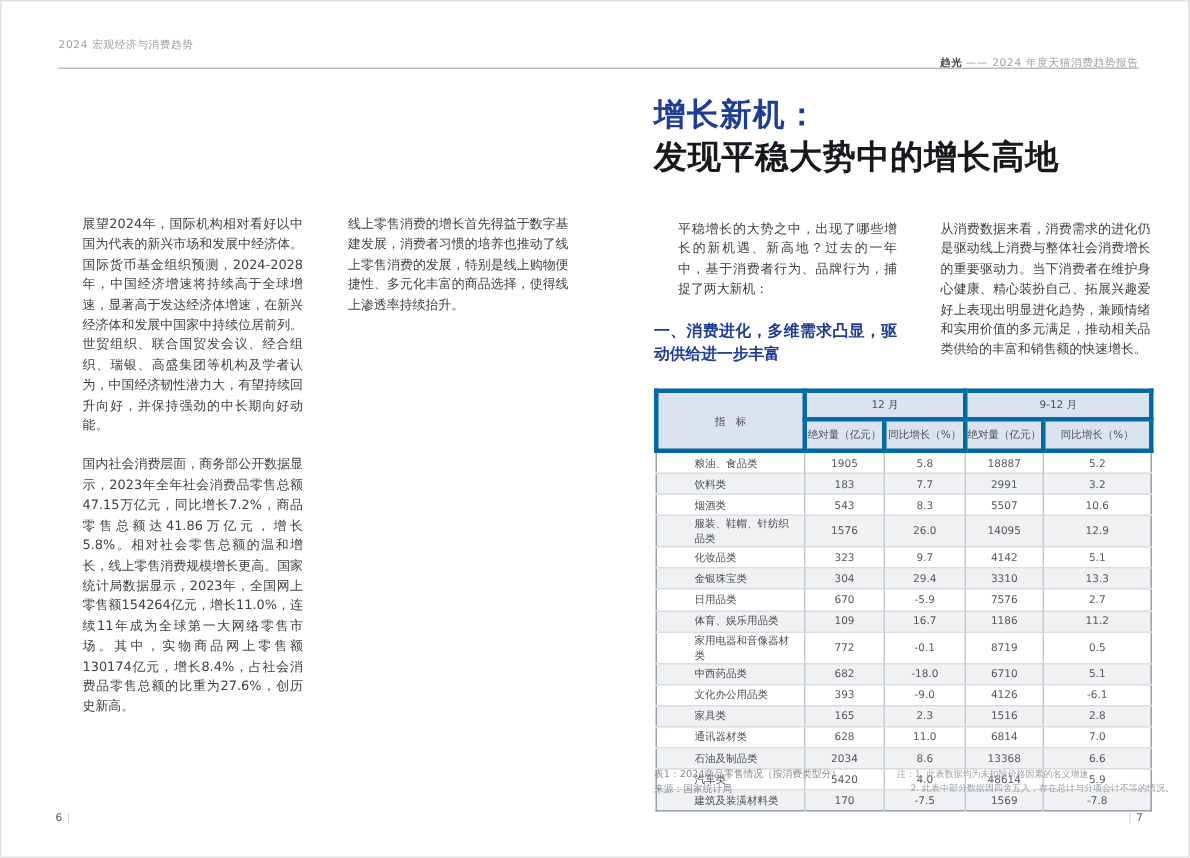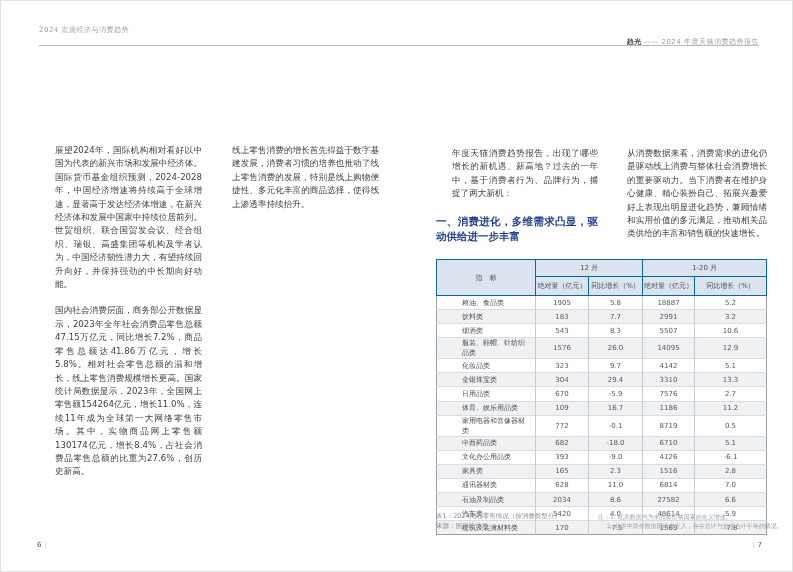--- a/index.html
+++ b/index.html
@@ -22,21 +22,21 @@
   
   .title-block{position:absolute;left:435px;top:60px;width:330px;}
   .title-l1{font-size:21px;font-weight:800;color:#1f3e92;letter-spacing:1px;line-height:30px;margin:0;}
   .title-l2{font-size:22px;font-weight:800;color:#17191d;letter-spacing:.5px;line-height:30px;margin:0;}
 
   .section-heading{margin-top:0;font-size:10.5px;font-weight:bold;color:#1f3e92;line-height:15.5px;text-align:justify;}
 
   
   .tbl-wrap{position:absolute;left:435px;top:258px;width:330px;}
   table{border-collapse:collapse;table-layout:fixed;width:330px;font-size:7px;color:#55585d;border:1px solid #9aa0a8;}
-  thead th{background:#dbe3ef;font-weight:normal;color:#4a4e54;border:1px solid #0369a1;padding:0;}
+  thead th{background:#dbe3ef;font-weight:normal;color:#4a4e54;border:3px solid #0369a1;padding:0;}
   thead tr.gr1 th{height:16px;}
   thead tr.gr2 th{height:18px;}
   tbody td{height:13.1px;padding:0 4px;border-left:1px solid #c6cbd2;border-top:1px solid #d9dce0;text-align:center;}
   tbody td:first-child{text-align:left;padding-left:25px;border-left:none;color:#4a4e54;}
   tbody tr:nth-child(even){background:#eff1f3;}
 
   
   .caption{position:absolute;left:435px;top:511px;font-size:6.5px;line-height:9.5px;color:#85898e;}
   .notes{position:absolute;left:597px;top:512px;font-size:6px;line-height:8.5px;color:#9aa0a6;}
   .notes .n2{margin-left:9px;}
@@ -58,44 +58,48 @@
 
   <div class="col lcol1">
     <p>展望2024年，国际机构相对看好以中国为代表的新兴市场和发展中经济体。国际货币基金组织预测，2024-2028年，中国经济增速将持续高于全球增速，显著高于发达经济体增速，在新兴经济体和发展中国家中持续位居前列。世贸组织、联合国贸发会议、经合组织、瑞银、高盛集团等机构及学者认为，中国经济韧性潜力大，有望持续回升向好，并保持强劲的中长期向好动能。</p>
     <p>国内社会消费层面，商务部公开数据显示，2023年全年社会消费品零售总额47.15万亿元，同比增长7.2%，商品零售总额达41.86万亿元，增长5.8%。相对社会零售总额的温和增长，线上零售消费规模增长更高。国家统计局数据显示，2023年，全国网上零售额154264亿元，增长11.0%，连续11年成为全球第一大网络零售市场。其中，实物商品网上零售额130174亿元，增长8.4%，占社会消费品零售总额的比重为27.6%，创历史新高。</p>
   </div>
 
   <div class="col lcol2">
     <p>线上零售消费的增长首先得益于数字基建发展，消费者习惯的培养也推动了线上零售消费的发展，特别是线上购物便捷性、多元化丰富的商品选择，使得线上渗透率持续抬升。</p>
   </div>
 
+  <div class="title-block">
+    <p class="title-l1">增长新机：</p>
+    <p class="title-l2">发现平稳大势中的增长高地</p>
+  </div>
 
   <div class="col rcolA">
-    <p>年度天猫消费趋势报告，出现了哪些增长的新机遇、新高地？过去的一年中，基于消费者行为、品牌行为，捕捉了两大新机：</p>
+    <p>平稳增长的大势之中，出现了哪些增长的新机遇、新高地？过去的一年中，基于消费者行为、品牌行为，捕捉了两大新机：</p>
     <div class="section-heading">一、消费进化，多维需求凸显，驱动供给进一步丰富</div>
   </div>
 
   <div class="col rcolB">
     <p>从消费数据来看，消费需求的进化仍是驱动线上消费与整体社会消费增长的重要驱动力。当下消费者在维护身心健康、精心装扮自己、拓展兴趣爱好上表现出明显进化趋势，兼顾情绪和实用价值的多元满足，推动相关品类供给的丰富和销售额的快速增长。</p>
   </div>
 
   <div class="tbl-wrap">
     <table>
       <colgroup>
         <col style="width:99px">
           <col style="width:53px">
           <col style="width:54px">
           <col style="width:52px">
           <col style="width:72px">
       </colgroup>
       <thead>
         <tr class="gr1">
           <th rowspan="2">指　标</th>
           <th colspan="2">12 月</th>
-          <th colspan="2">1-20 月</th>
+          <th colspan="2">9-12 月</th>
         </tr>
         <tr class="gr2">
           <th>绝对量（亿元）</th>
           <th>同比增长（%）</th>
           <th>绝对量（亿元）</th>
           <th>同比增长（%）</th>
         </tr>
       </thead>
       <tbody>
           <tr>
@@ -186,21 +190,21 @@
             <td>通讯器材类</td>
             <td>628</td>
             <td>11.0</td>
             <td>6814</td>
             <td>7.0</td>
           </tr>
           <tr>
             <td>石油及制品类</td>
             <td>2034</td>
             <td>8.6</td>
-            <td>27582</td>
+            <td>13368</td>
             <td>6.6</td>
           </tr>
           <tr>
             <td>汽车类</td>
             <td>5420</td>
             <td>4.0</td>
             <td>48614</td>
             <td>5.9</td>
           </tr>
           <tr>

